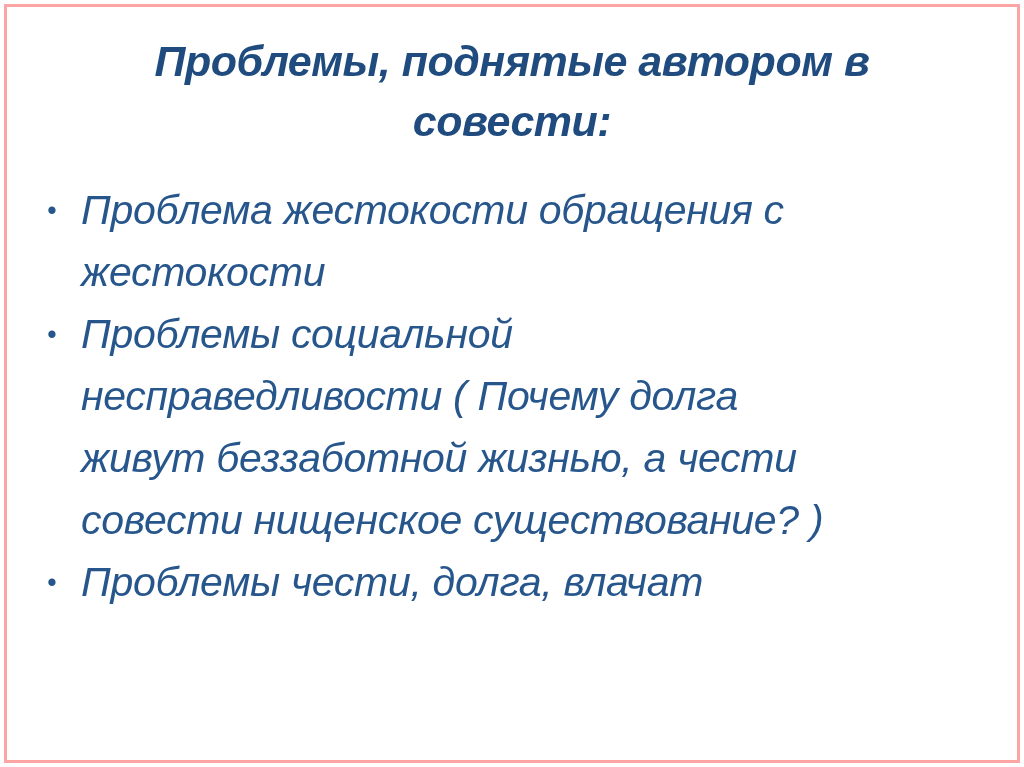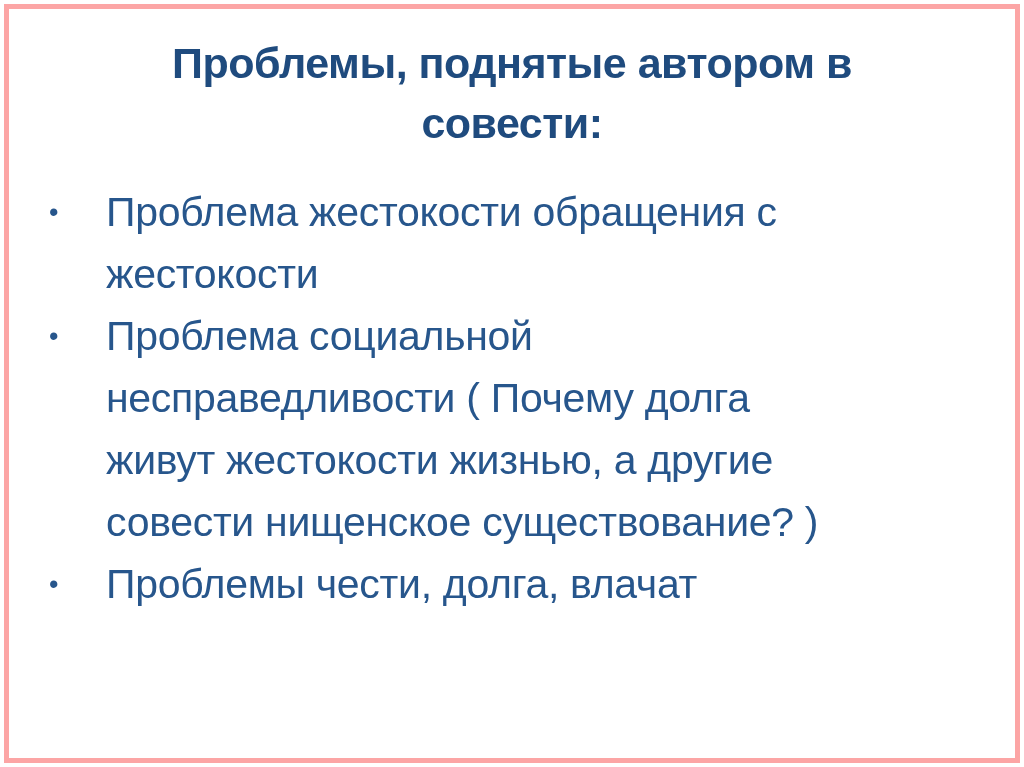--- a/index.html
+++ b/index.html
@@ -7,24 +7,25 @@
     padding: 0;
     width: 1024px;
     height: 767px;
     background: #ffffff;
     overflow: hidden;
     font-family: "Liberation Sans", sans-serif;
   }
   .slide {
     position: absolute;
     inset: 4px;
-    border: 5px solid #fca5a5;
+    border: 3px solid #fca5a5;
     background: #ffffff;
     box-sizing: border-box;
     padding: 24px 34px 4px 34px;
+    font-style: italic;
   }
   .title {
     margin: 0 40px;
     text-align: center;
     color: #1f4b7e;
     font-weight: bold;
     font-size: 43px;
     line-height: 60px;
     letter-spacing: -0.5px;
   }
@@ -43,21 +44,21 @@
     padding-left: 40px;
   }
   .dot {
     position: absolute;
     left: 6px;
     top: 0;
     font-size: 27px;
     line-height: 62px;
     color: #27568c;
   }
-  .bullet-line { display: block; margin-left: 23px; }
+  .bullet-line { display: block; }
 </style>
 </head>
 <body>
 
 <div class="slide">
   <h1 class="title">
     <span class="title-line">Проблемы, поднятые автором в</span>
     <span class="title-line">совести:</span>
   </h1>
 
@@ -65,23 +66,23 @@
     <li>
       <span class="dot">•</span>
       <span class="bullet-text">
         <span class="bullet-line">Проблема жестокости обращения с</span>
         <span class="bullet-line">жестокости</span>
       </span>
     </li>
     <li>
       <span class="dot">•</span>
       <span class="bullet-text">
-        <span class="bullet-line">Проблема социальной</span>
+        <span class="bullet-line">Проблемы социальной</span>
         <span class="bullet-line">несправедливости ( Почему долга</span>
-        <span class="bullet-line">живут жестокости жизнью, а другие</span>
+        <span class="bullet-line">живут беззаботной жизнью, а чести</span>
         <span class="bullet-line">совести нищенское существование? )</span>
       </span>
     </li>
     <li>
       <span class="dot">•</span>
       <span class="bullet-text">
         <span class="bullet-line">Проблемы чести, долга, влачат</span>
       </span>
     </li>
   </ul>

